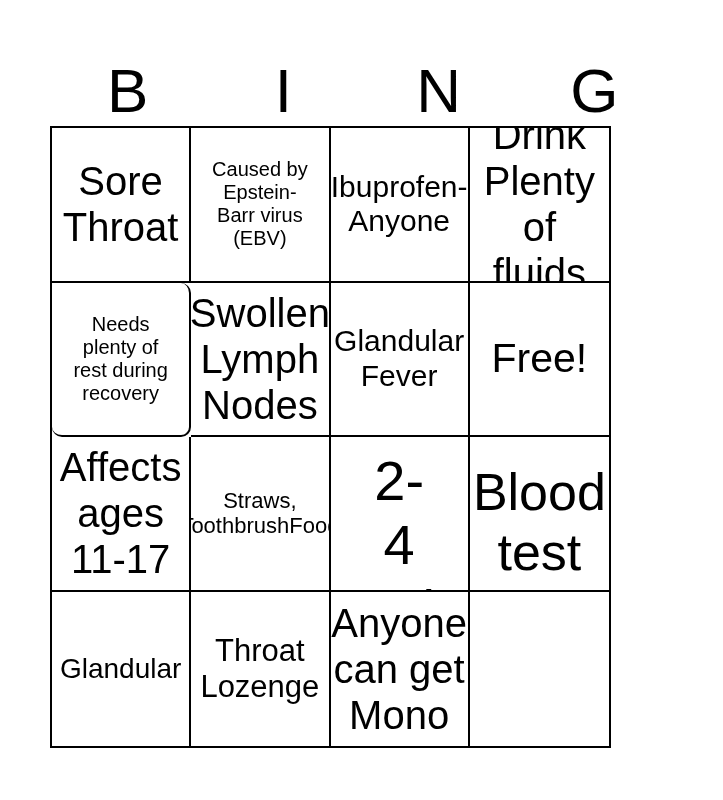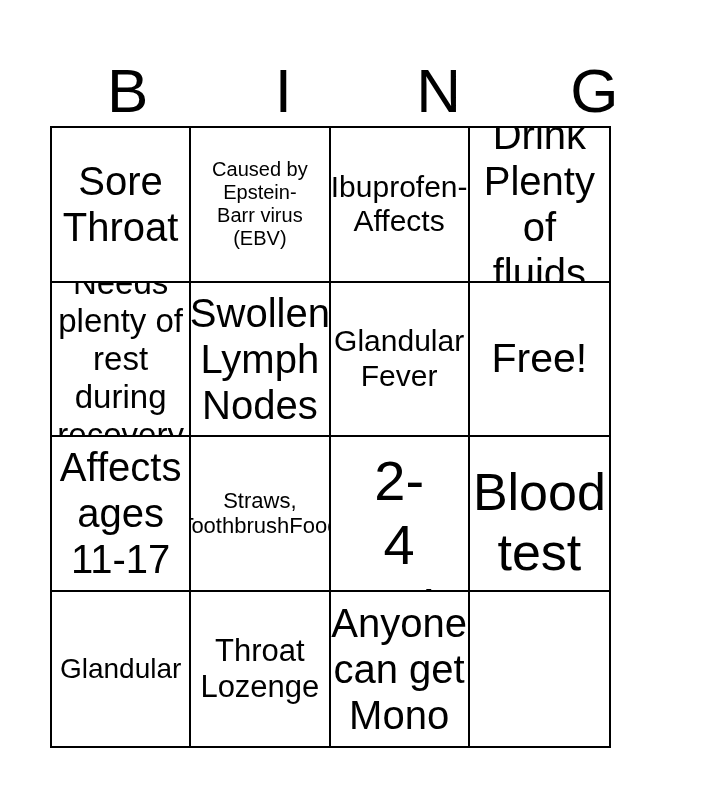--- a/index.html
+++ b/index.html
@@ -59,21 +59,21 @@
   }
   .cell:nth-child(4n) { border-right: none; }
   .cell:nth-child(n+13) { border-bottom: none; }
   .cell-text {
     white-space: pre-line;
     line-height: 1.15;
     display: block;
   }
   .fs18 { font-size: 22px; }
   .fs25 { font-size: 20px; }
-  .fs26 { font-size: 33px; }
+  .fs26 { font-size: 20px; border-radius: 10px; }
   .fs28 { font-size: 28px; }
   .fs30 { font-size: 30px; }
   .fs31 { font-size: 31px; }
   .fs40 { font-size: 40px; }
   .fs42 { font-size: 56px; }
   .fs52 { font-size: 52px; margin-top: 19px; }
   .fs58 { font-size: 41px; }
 </style>
 </head>
 <body>
@@ -93,21 +93,21 @@
 Throat</span>
     </div>
     <div class="cell fs25">
       <span class="cell-text">Caused by
 Epstein-
 Barr virus
 (EBV)</span>
     </div>
     <div class="cell fs30">
       <span class="cell-text">Ibuprofen-
-Affects</span>
+Anyone</span>
     </div>
 
     <div class="cell fs40">
       <span class="cell-text">Drink
 Plenty
 of fluids</span>
     </div>
     <div class="cell fs26">
       <span class="cell-text">Needs
 plenty of

